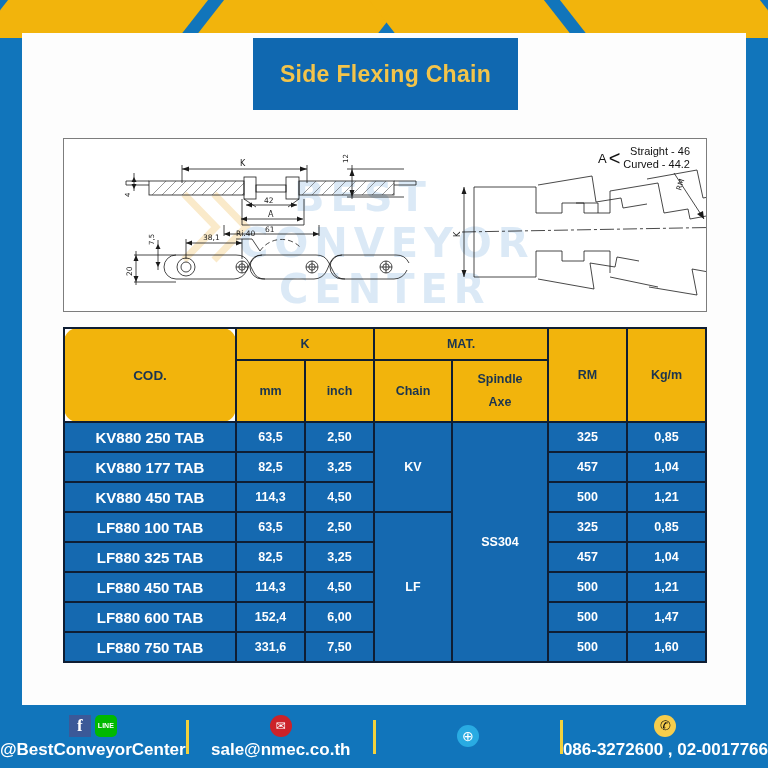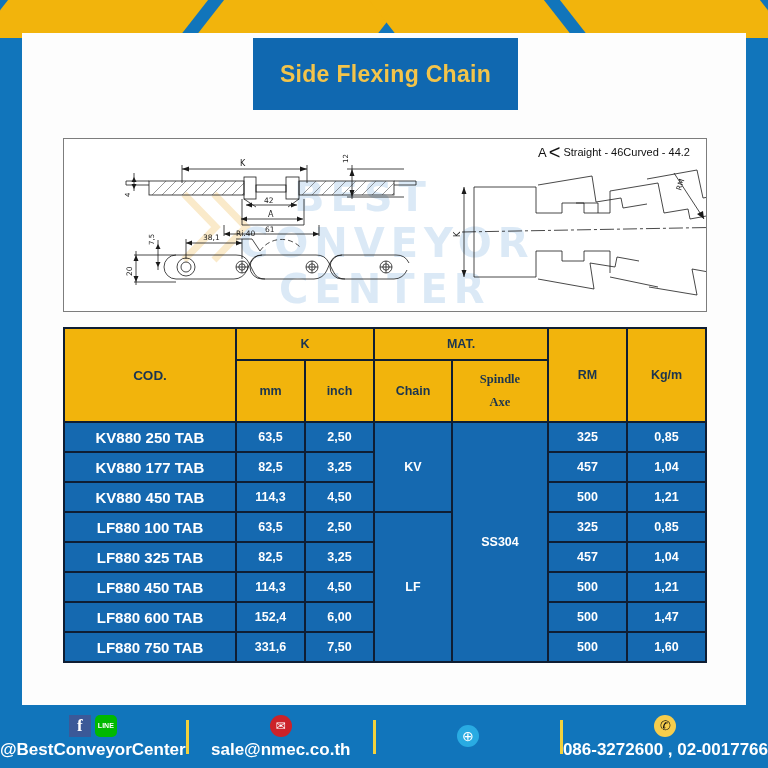--- a/index.html
+++ b/index.html
@@ -40,37 +40,37 @@
     border:1px solid #7d7d7d;background:#fff;overflow:hidden;
   }
   .wm{position:absolute;inset:0;pointer-events:none;}
   .draw-svg{position:absolute;left:0;top:0;}
   .callout{
     position:absolute;right:16px;top:6px;display:flex;align-items:center;
     font-size:11px;color:#111;line-height:13px;
   }
   .callout .ca{font-size:13px;margin-right:2px;}
   .callout .brk{font-size:20px;line-height:15px;margin-right:3px;font-weight:300;}
-  .callout .ctxt{display:flex;flex-direction:row;}
+  .callout .ctxt{display:flex;flex-direction:column;text-align:right;}
 
   
   .tbl{
     position:absolute;left:63px;top:327px;width:642px;
     border-collapse:collapse;table-layout:fixed;
   }
   .tbl td,.tbl th{
     border:2px solid #0f1e33;text-align:center;vertical-align:middle;
     font-size:12.5px;font-weight:bold;padding:0;
   }
   .hd{background:#F2B40C;color:#1b3550;height:30px;}
   .hd.tall{height:60px;}
   .cell{background:#1569B0;color:#fff;font-weight:bold;height:28px;}
   .cell.cod{font-size:15px;}
-  .hd.cod{font-size:13.5px;}
-  .spindle span{display:block;line-height:23px;font-family:Liberation Serif, serif;}
+  .hd.cod{font-size:13.5px;border-radius:14px;}
+  .spindle span{display:block;line-height:23px;}
 
   
   .footer{
     position:absolute;left:0;bottom:0;width:768px;height:63px;
     background:#1175BB;display:flex;align-items:center;
   }
   .fitem{
     flex:1;display:flex;flex-direction:column;align-items:center;
     justify-content:center;color:#fff;position:relative;
   }

